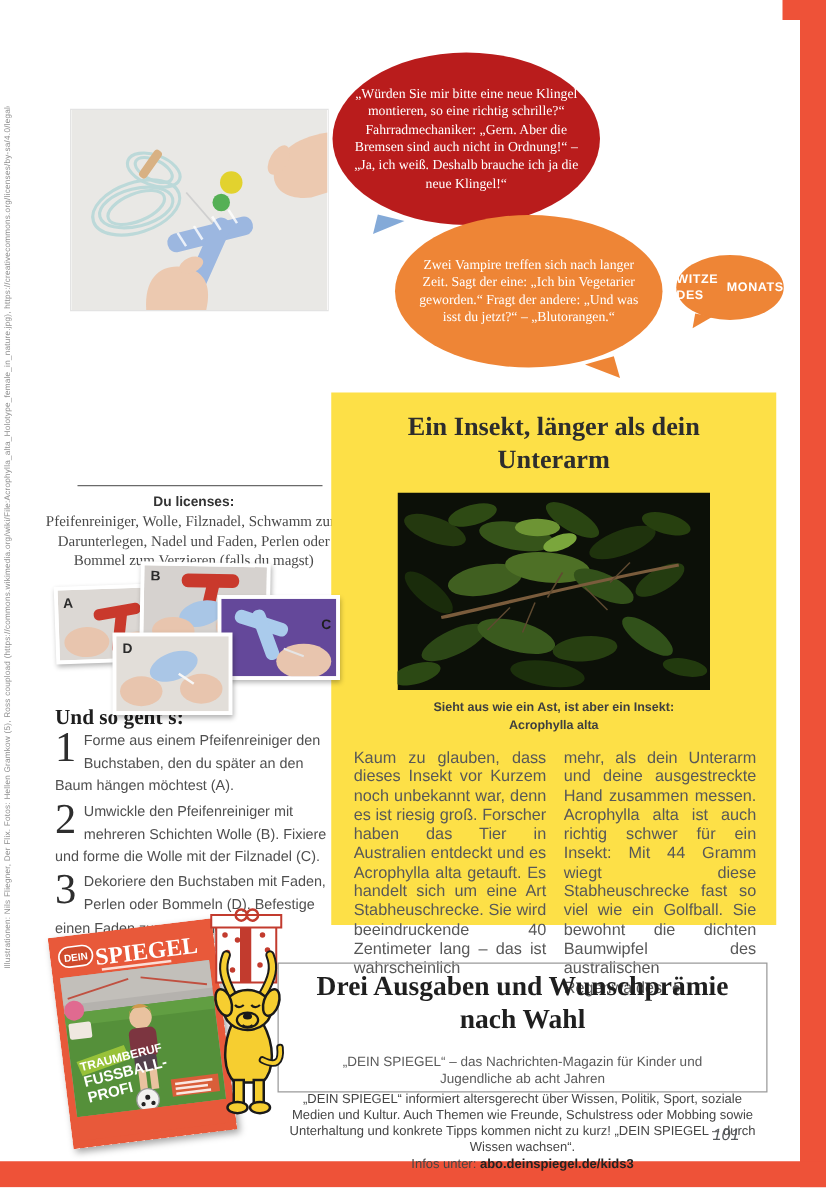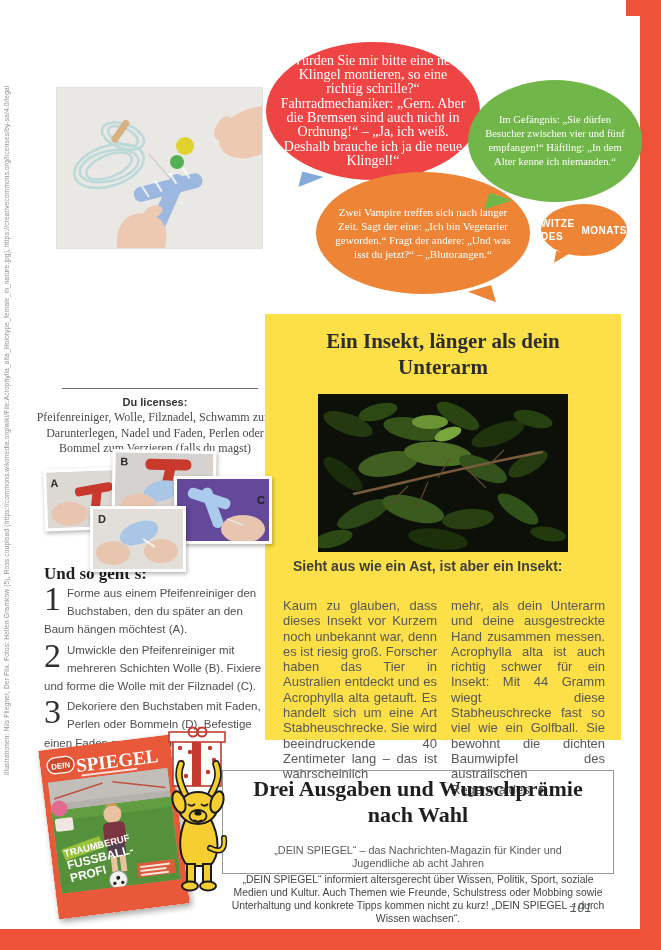--- a/index.html
+++ b/index.html
@@ -35,22 +35,22 @@
   .steps{position:absolute;left:44px;top:583px;width:222px;}
   .step{margin-bottom:2px;}
   .step::after{content:"";display:block;clear:both;}
   .step .num{float:left;font-family:"Liberation Serif",serif;font-size:34px;line-height:32px;
     color:#2e2e2e;margin-right:6px;}
   .step .txt{font-size:11.5px;line-height:15.2px;color:#4f4f4f;text-align:justify;hyphens:auto;}
   
   .bubble{position:absolute;border-radius:50%;display:flex;align-items:center;justify-content:center;
     text-align:center;color:#fff;font-family:"Liberation Serif",serif;}
   .bubble p{margin:0;}
-  .bubble-blue{left:266px;top:42px;width:214px;height:138px;background:#ef4444;
-    font-size:14px;line-height:14.3px;padding:10px 14px;box-sizing:border-box;}
+  .bubble-blue{left:266px;top:42px;width:214px;height:138px;background:#b91c1c;
+    font-size:11px;line-height:14.3px;padding:10px 14px;box-sizing:border-box;}
   .bubble-blue::after{content:"";position:absolute;left:34px;bottom:-10px;width:0;height:0;
     border-style:solid;border-width:16px 22px 0 0;border-color:#84aad8 transparent transparent transparent;
     transform:rotate(14deg);}
   .bubble-green{left:468px;top:80px;width:174px;height:122px;background:#71b648;
     font-size:10.6px;line-height:13.8px;padding:8px 10px;box-sizing:border-box;z-index:2;}
   .bubble-green::after{content:"";position:absolute;left:18px;bottom:-12px;width:0;height:0;
     border-style:solid;border-width:18px 24px 0 0;border-color:#71b648 transparent transparent transparent;
     transform:rotate(18deg);}
   .bubble-orange{left:316px;top:172px;width:214px;height:122px;background:#ee8536;
     font-size:11px;line-height:14.2px;padding:8px 16px;box-sizing:border-box;}
@@ -61,22 +61,22 @@
     border-radius:50%;display:flex;flex-direction:row;align-items:center;justify-content:center;
     color:#fff;font-weight:bold;font-size:10px;line-height:13px;letter-spacing:.5px;z-index:3;}
   .badge::after{content:"";position:absolute;left:14px;bottom:-8px;width:0;height:0;
     border-style:solid;border-width:12px 14px 0 0;border-color:#ee8536 transparent transparent transparent;
     transform:rotate(10deg);}
   
   .panel{position:absolute;left:265px;top:314px;width:356px;height:426px;background:#fde047;}
   .panel h2{position:absolute;left:28px;top:14px;width:300px;margin:0;text-align:center;
     font-family:"Liberation Serif",serif;font-weight:bold;font-size:21px;line-height:26px;color:#2d2d2d;}
   .insect-photo{position:absolute;left:53px;top:80px;width:250px;height:158px;}
-  .caption{position:absolute;left:28px;top:246px;width:300px;
-    font-size:14px;line-height:13.5px;font-weight:bold;color:#3e3e3e;}
+  .caption{position:absolute;left:28px;top:246px;width:300px;text-align:center;
+    font-size:10px;line-height:13.5px;font-weight:bold;color:#3e3e3e;}
   .cols{position:absolute;left:18px;top:284px;width:322px;display:flex;gap:14px;}
   .cols p{margin:0;width:154px;font-size:13px;line-height:15.3px;color:#585858;
     text-align:justify;hyphens:auto;}
   
   .ad{position:absolute;left:222px;top:770px;width:392px;height:104px;border:1px solid #9a9a9a;
     box-sizing:border-box;text-align:center;}
   .ad h3{margin:5px 8px 16px;font-family:"Liberation Serif",serif;font-size:22px;color:#1f1f1f;}
   .ad-sub{font-size:10.8px;line-height:13px;color:#5a5a5a;margin:0 40px 3px;}
   .ad-body{font-size:10.4px;line-height:13px;font-weight:normal;color:#454545;margin:0 8px;}
   .ad-info{font-size:10.4px;color:#454545;margin-top:1px;}
@@ -189,23 +189,20 @@
       <span class="txt">Umwickle den Pfeifenreiniger mit mehreren Schichten Wolle (B). Fixiere und forme die Wolle mit der Filznadel (C).</span>
     </div>
     <div class="step">
       <span class="num">3</span>
       <span class="txt">Dekoriere den Buchstaben mit Faden, Perlen oder Bommeln (D). Befestige einen Faden zum Aufhängen.</span>
     </div>
   </div>
 
   <div class="bubble bubble-blue">
     <p>„Würden Sie mir bitte eine neue Klingel montieren, so eine richtig schrille?“ Fahrradmechaniker: „Gern. Aber die Bremsen sind auch nicht in Ordnung!“ – „Ja, ich weiß. Deshalb brauche ich ja die neue Klingel!“</p>
-  </div>
-  <div class="bubble bubble-green">
-    <p>Im Gefängnis: „Sie dürfen Besucher zwischen vier und fünf empfangen!“ Häftling: „In dem Alter kenne ich niemanden.“</p>
   </div>
   <div class="bubble bubble-orange">
     <p>Zwei Vampire treffen sich nach langer Zeit. Sagt der eine: „Ich bin Vegetarier geworden.“ Fragt der andere: „Und was isst du jetzt?“ – „Blutorangen.“</p>
   </div>
   <div class="badge">
     <div>WITZE DES</div>
     <div>MONATS</div>
   </div>
 
   <div class="panel">
@@ -238,31 +235,36 @@
       <g stroke="#5f4a30" stroke-width="1.2" fill="none">
         <path d="M90,92 L72,110"></path>
           <path d="M110,88 L100,112"></path>
         <path d="M150,76 L168,94"></path>
           <path d="M170,72 L186,56"></path>
         <path d="M120,84 L132,64"></path>
       </g>
     </svg>
     <div class="caption">
       <div>Sieht aus wie ein Ast, ist aber ein Insekt:</div>
+      <div>Acrophylla alta</div>
     </div>
     <div class="cols">
       <p>Kaum zu glauben, dass dieses Insekt vor Kurzem noch unbekannt war, denn es ist riesig groß. Forscher haben das Tier in Australien entdeckt und es Acrophylla alta getauft. Es handelt sich um eine Art Stabheuschrecke. Sie wird beeindruckende 40 Zentimeter lang – das ist wahrscheinlich</p>
       <p>mehr, als dein Unterarm und deine ausgestreckte Hand zusammen messen. Acrophylla alta ist auch richtig schwer für ein Insekt: Mit 44 Gramm wiegt diese Stabheuschrecke fast so viel wie ein Golfball. Sie bewohnt die dichten Baumwipfel des australischen Regenwaldes.  ●</p>
     </div>
   </div>
 
   <div class="ad">
     <h3>Drei Ausgaben und Wunschprämie nach Wahl</h3>
     <div class="ad-sub">„DEIN SPIEGEL“ – das Nachrichten-Magazin für Kinder und Jugendliche ab acht Jahren</div>
     <div class="ad-body">„DEIN SPIEGEL“ informiert altersgerecht über Wissen, Politik, Sport, soziale Medien und Kultur. Auch Themen wie Freunde, Schulstress oder Mobbing sowie Unterhaltung und konkrete Tipps kommen nicht zu kurz! „DEIN SPIEGEL – durch Wissen wachsen“.</div>
+    <div class="ad-info">
+      <span>Infos unter:</span>
+      <b>abo.deinspiegel.de/kids3</b>
+    </div>
   </div>
 
   <svg class="cover" viewBox="0 0 132 170">
     <rect width="132" height="170" fill="#e8593a"></rect>
     <rect x="7" y="9" width="27" height="16" rx="8" fill="#cf4a2c" stroke="#fff" stroke-width="1.3"></rect>
     <text x="11" y="20.5" font-size="8" font-weight="bold" fill="#fff" font-family="Liberation Sans,sans-serif">DEIN</text>
     <text x="36" y="26" font-size="19" font-weight="bold" fill="#fff" font-family="Liberation Serif,serif">SPIEGEL</text>
     <rect x="40" y="29" width="56" height="2" fill="#fff" opacity=".8"></rect>
     <rect x="6" y="33" width="120" height="112" fill="#b5b2ae"></rect>
     <rect x="6" y="33" width="120" height="22" fill="#c2bfba"></rect>

